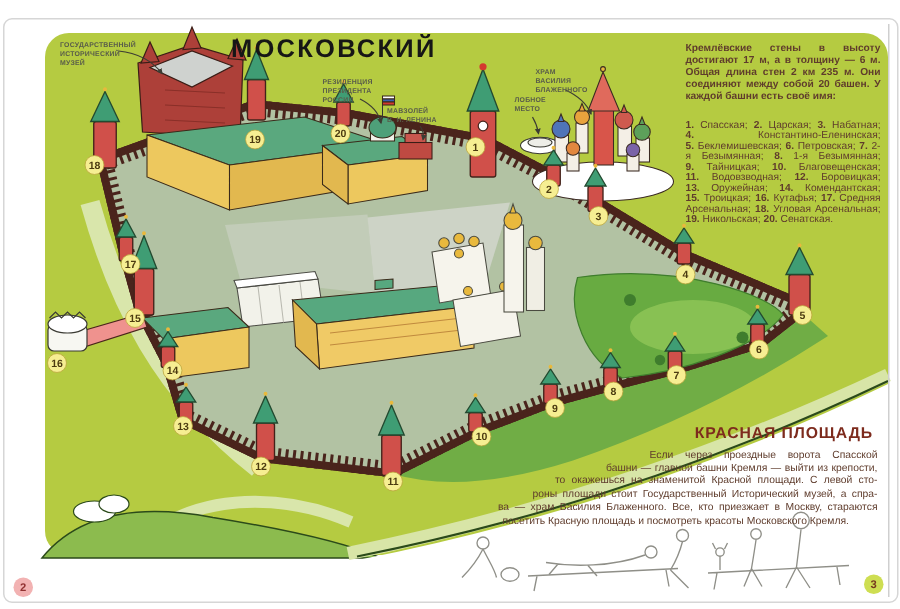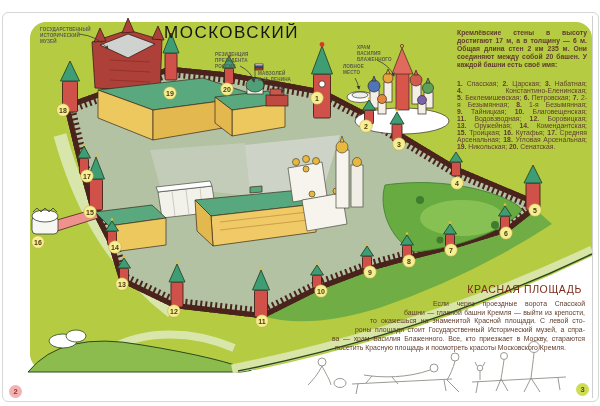--- a/index.html
+++ b/index.html
@@ -3,34 +3,34 @@
 <meta charset="utf-8">
 <style>
   html,body{margin:0;padding:0;}
   body{width:600px;height:406px;position:relative;background:#fff;overflow:hidden;
        font-family:"Liberation Sans","DejaVu Sans",sans-serif;}
   .abs{position:absolute;}
   
   .page-frame{left:2px;top:12px;width:595px;height:388px;border:1px solid #d6d6d6;border-radius:6px;}
   .page-curl{left:592px;top:16px;width:1px;height:382px;background:#cfcfcf;}
   
-  .title{left:164px;top:23px;width:213px;display:flex;justify-content:space-between;
-         font-size:17px;font-weight:normal;letter-spacing:1.5px;color:#161616;}
+  .title{left:154px;top:23px;width:213px;display:flex;justify-content:space-between;
+         font-size:17px;font-weight:bold;letter-spacing:1.5px;color:#161616;}
   
   .map-label{font-size:4.6px;font-weight:bold;line-height:1.3;letter-spacing:.15px;
              color:#595c4a;white-space:pre-line;}
   
   .info-intro{left:457px;top:29px;width:130px;font-size:6.8px;line-height:7.9px;
               color:#5f3c2c;text-align:justify;font-weight:bold;}
   .tower-list{left:457px;top:80px;width:130px;font-size:6.8px;line-height:7px;
               color:#5f3c2c;text-align:justify;}
   .tower-list b{font-weight:bold;}
   
   .rs-heading{left:400px;top:283px;width:182px;text-align:right;font-size:10.5px;
-              font-weight:normal;letter-spacing:.6px;color:#7d2b1d;}
+              font-weight:bold;letter-spacing:.6px;color:#7d2b1d;}
   .rs-text{left:297px;top:300px;width:288px;font-size:6.9px;line-height:8.7px;color:#5f3c2c;}
   .rs-text .ln{text-align:justify;text-align-last:justify;}
   .rs-text .ln:last-child{text-align-last:left;}
   .rs-text .ln0{padding-left:136px;}
   .rs-text .ln1{padding-left:107px;}
   .rs-text .ln2{padding-left:73px;}
   .rs-text .ln3{padding-left:58px;}
   .rs-text .ln4{padding-left:35px;}
   .rs-text .ln5{padding-left:38px;}
   

